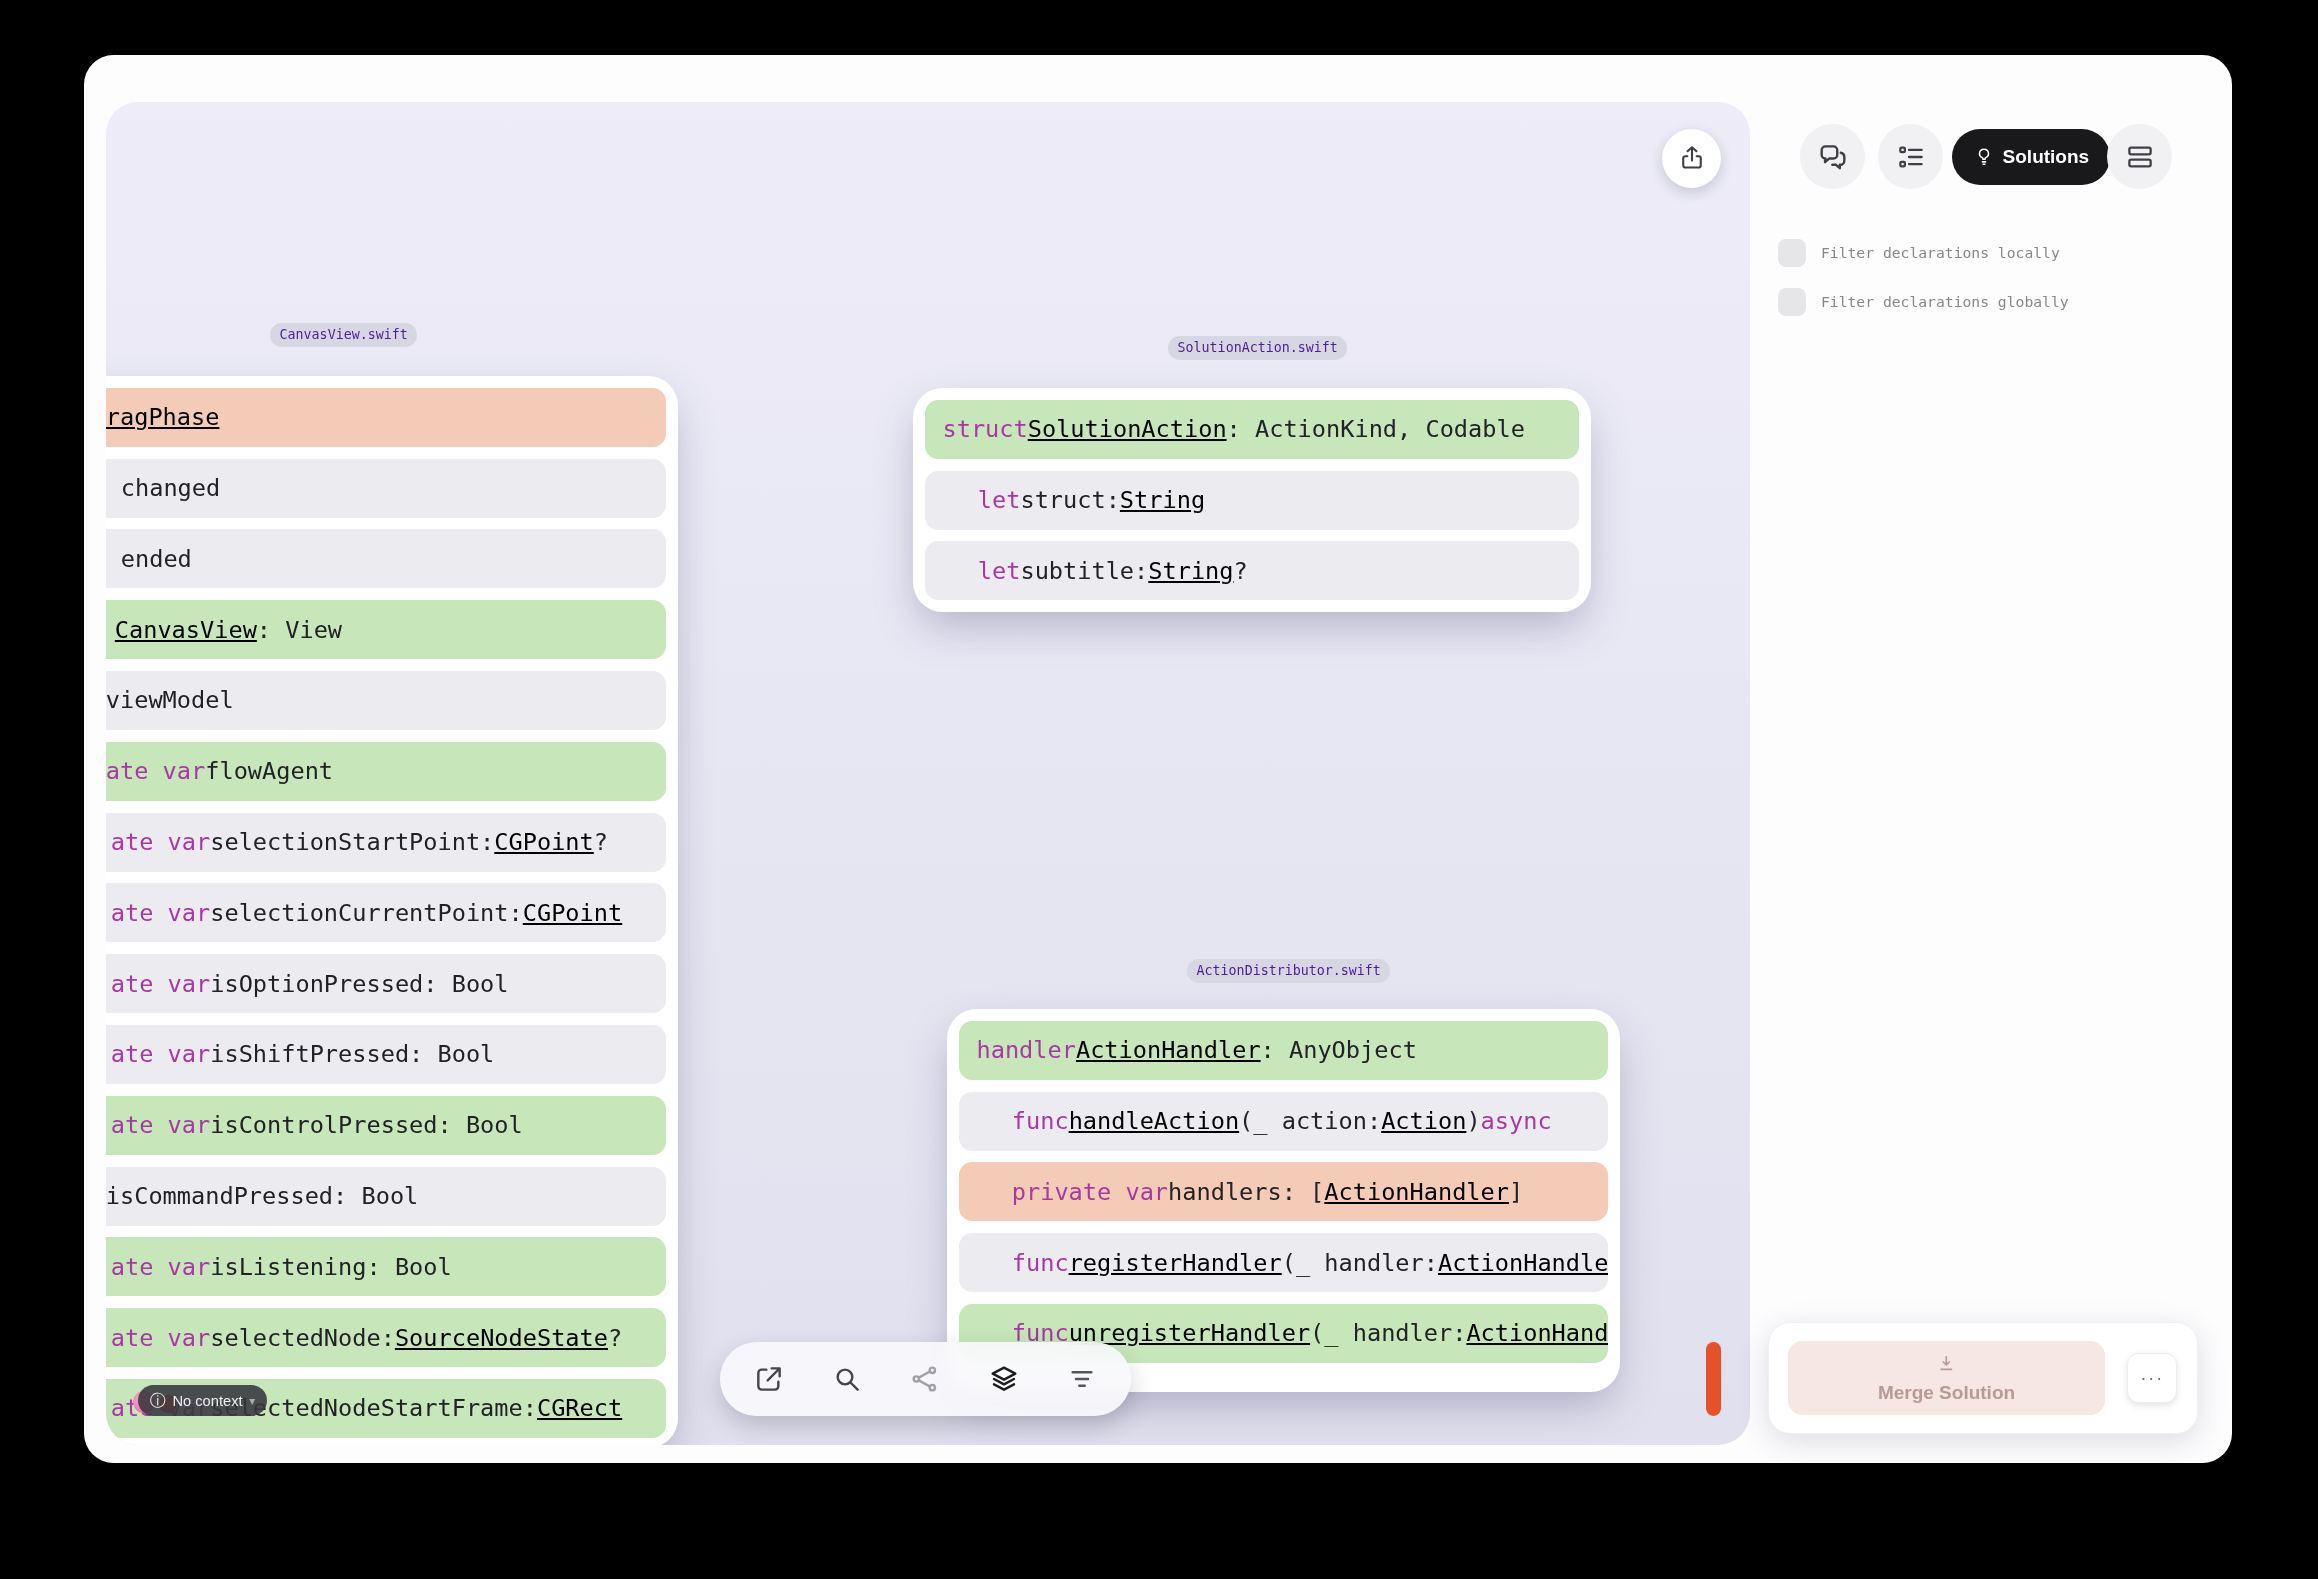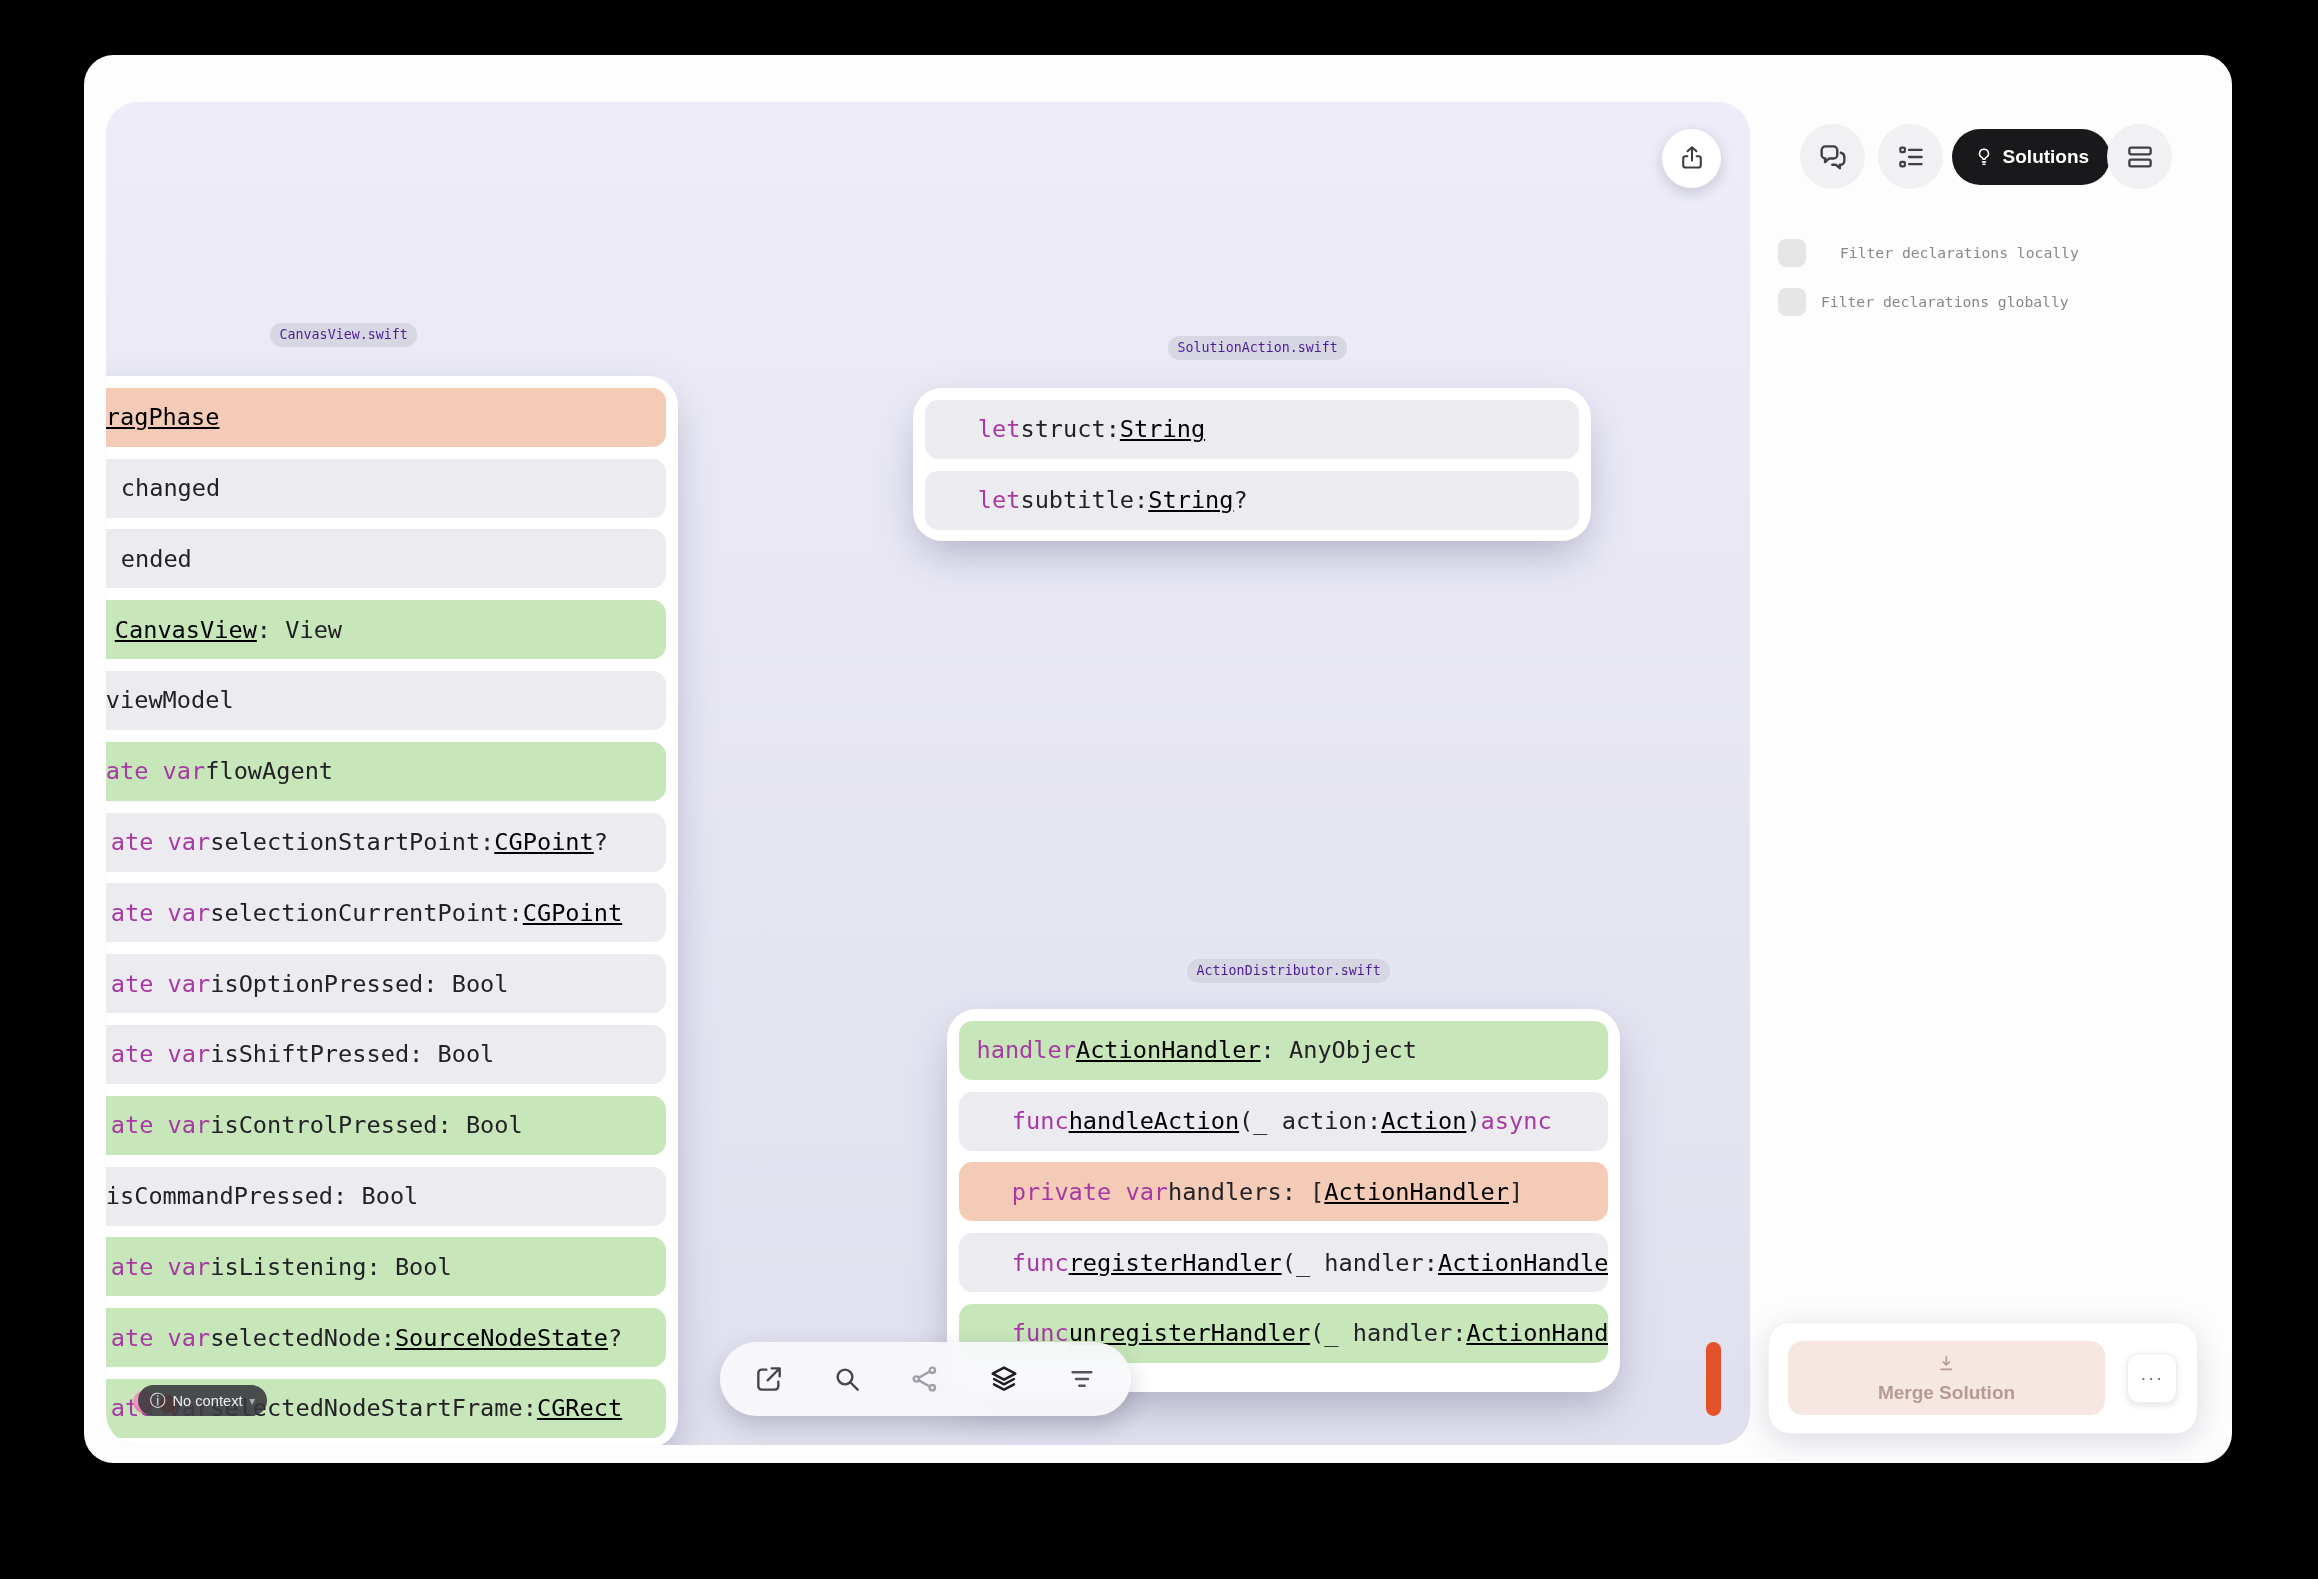--- a/index.html
+++ b/index.html
@@ -69,21 +69,21 @@
   #btn-comments{left:1716px;top:69px;}
   #btn-checklist{left:1794px;top:69px;}
   #btn-rows{left:2023px;top:69px;}
   .solutions-pill{position:absolute;left:1868px;top:74px;height:56px;border-radius:28px;
                   background:#19191c;color:#ffffff;display:inline-flex;align-items:center;
                   gap:8px;padding:0 20.6px;font-size:19px;font-weight:bold;}
   .chk{position:absolute;left:1694px;width:28px;height:28px;border-radius:8px;background:#e6e6e9;}
   #chk1{top:184px;} #chk2{top:233px;}
   .chk-label{position:absolute;left:1737px;font-family:"DejaVu Sans Mono",monospace;
              font-size:14.7px;color:#87878c;white-space:nowrap;}
-  #chk-label1{top:189px;margin-left:19px;} #chk-label2{top:238px;}
+  #chk-label1{top:189px;} #chk-label2{top:238px;}
 
   
   .merge-panel{position:absolute;left:1684px;top:1267px;width:430px;height:112px;border-radius:22px;
                background:#ffffff;border:0.7px solid #f0f0f3;
                box-shadow:0 7.4px 29.5px rgba(50,50,80,0.16);box-sizing:border-box;}
   .merge-btn{position:absolute;left:19px;top:18.4px;width:317px;height:74px;border-radius:14.7px;
              background:#f6e7e2;color:#b69b93;display:flex;align-items:center;justify-content:center;
              gap:8.8px;font-size:19px;font-weight:bold;flex-direction:column;}
   .more-btn{position:absolute;left:358px;top:30px;width:50px;height:50px;border-radius:11.8px;
             background:#ffffff;border:0.7px solid #ededf0;box-shadow:0 2.2px 7.4px rgba(0,0,0,0.10);
@@ -166,20 +166,25 @@
             <span class="tok-kw">ate var </span>
             <span class="tok-pl">selectedNodeStartFrame: </span>
             <span class="tok-ty">CGRect</span>
           </div>
         </div>
     </div>
 
     <div class="card-wrap" id="card2" style="left:807px;top:234px;width:678px;">
       <span class="file-badge">SolutionAction.swift</span>
       <div class="card-body">
+          <div class="decl-row bg-green" style="padding-left: 17.7px;">
+            <span class="tok-kw">struct </span>
+            <span class="tok-ty">SolutionAction</span>
+            <span class="tok-pl">: ActionKind, Codable</span>
+          </div>
           <div class="decl-row bg-gray" style="padding-left: 53px;">
             <span class="tok-kw">let </span>
             <span class="tok-pl">struct: </span>
             <span class="tok-ty">String</span>
           </div>
           <div class="decl-row bg-gray" style="padding-left: 53px;">
             <span class="tok-kw">let </span>
             <span class="tok-pl">subtitle: </span>
             <span class="tok-ty">String</span>
             <span class="tok-pl">?</span>

